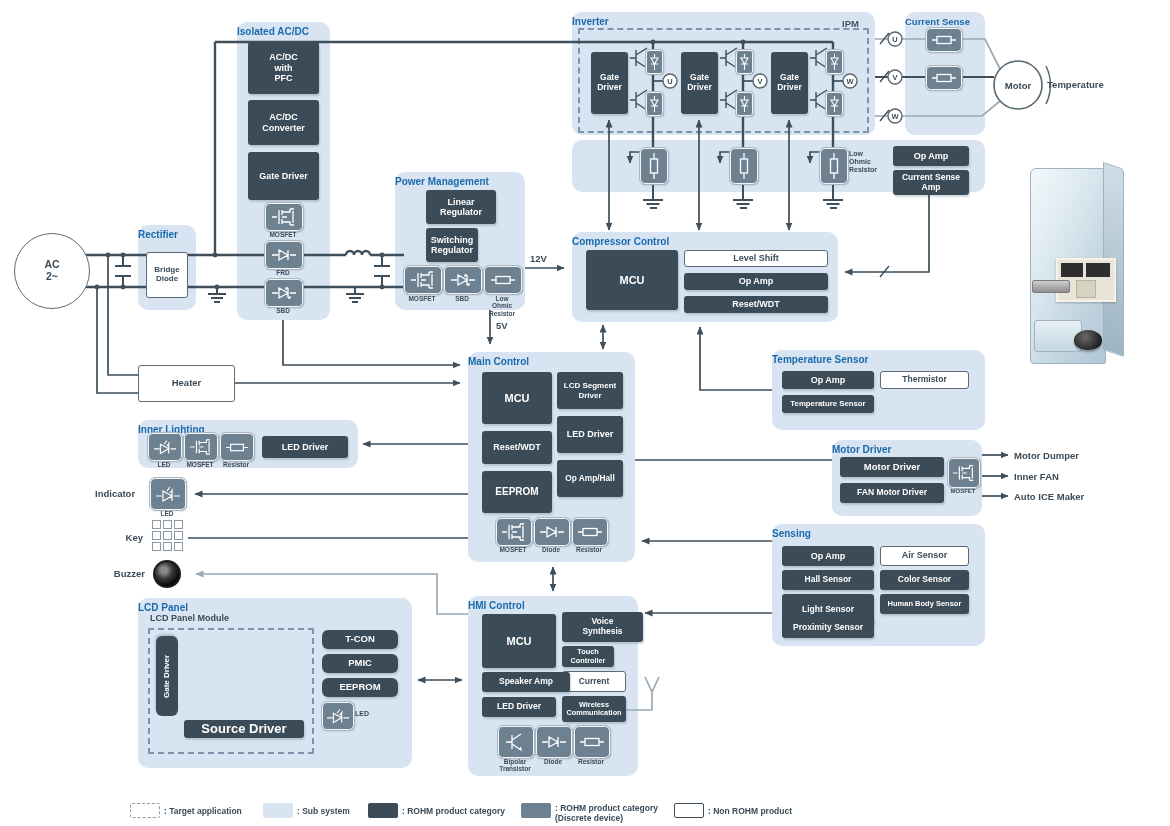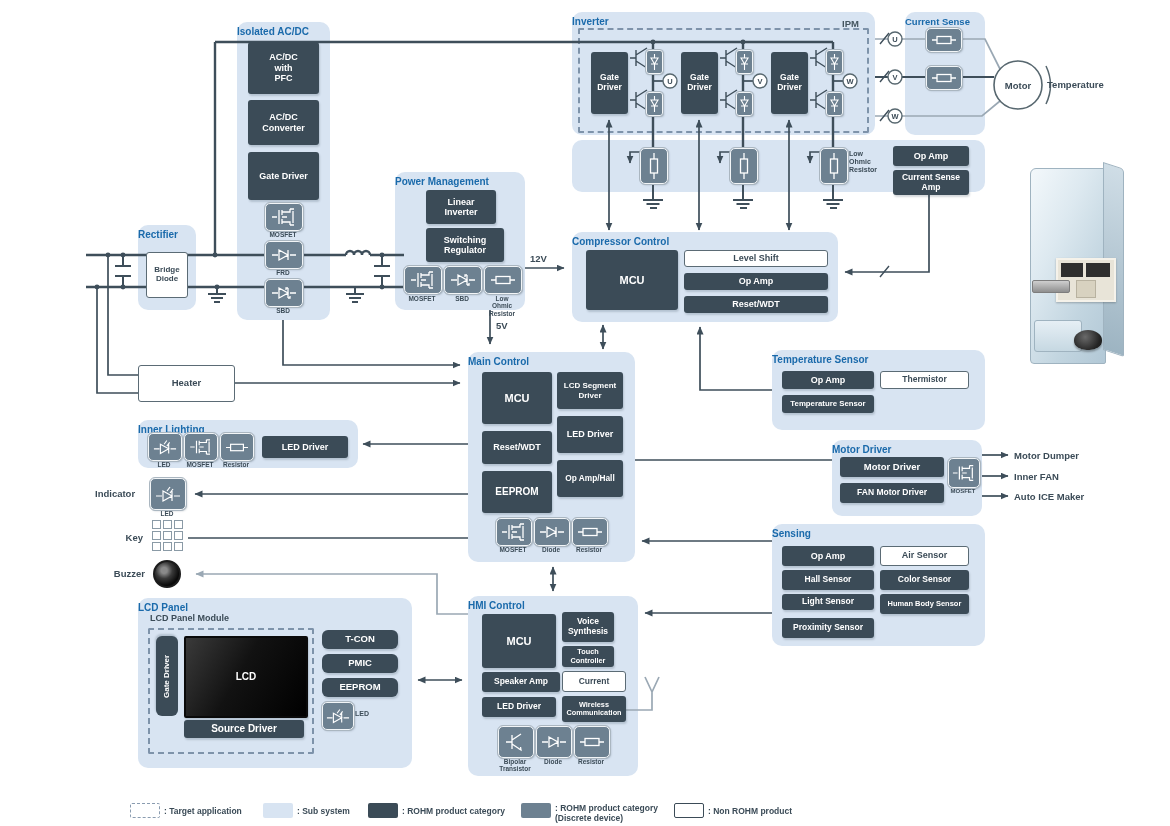--- a/index.html
+++ b/index.html
@@ -163,20 +163,24 @@
     <g stroke="#3e4e5a" stroke-width="1.4" fill="none">
       <path d="M630,58 h6 M636,50 v16 M636,55 l11,-7 M636,61 l11,7"></path>
       <path d="M630,100 h6 M636,92 v16 M636,97 l11,-7 M636,103 l11,7"></path>
       <path d="M720,58 h6 M726,50 v16 M726,55 l11,-7 M726,61 l11,7"></path>
       <path d="M720,100 h6 M726,92 v16 M726,97 l11,-7 M726,103 l11,7"></path>
       <path d="M810,58 h6 M816,50 v16 M816,55 l11,-7 M816,61 l11,7"></path>
       <path d="M810,100 h6 M816,92 v16 M816,103 l11,7 M816,97 l11,-7"></path>
     </g>
   </svg>
 
+  <div class="wt" style="left:14px;top:233px;width:76px;height:76px;border-radius:50%;flex-direction:column;font-size:10.5px;z-index:10">
+    <span>AC</span>
+    <span>2~</span>
+  </div>
   <div class="ptitle" style="left:138px;top:229px;width:58px">Rectifier</div>
   <div class="wt" style="left:146px;top:252px;width:42px;height:46px;font-size:8px">Bridge
 Diode</div>
 
   <div class="ptitle" style="left:237px;top:26px;width:93px">Isolated AC/DC</div>
   <div class="dk" style="left:248px;top:42px;width:71px;height:52px;font-size:9px">AC/DC
 with
 PFC</div>
   <div class="dk" style="left:248px;top:100px;width:71px;height:45px;font-size:9px">AC/DC
 Converter</div>
@@ -195,22 +199,22 @@
   <div class="clabel" style="left:259px;top:269px;width:48px">FRD</div>
   <div class="cicon" style="left:265px;top:279px;width:36px;height:26px">
     <svg width="26" height="14" viewBox="0 0 26 14">
         <path d="M1 7h6M19 7h6M8 2l9 5-9 5zM17 2v10M17 2h-2v2M17 12h2v-2" fill="none" stroke="#fff" stroke-width="1.3"></path>
       </svg>
   </div>
   <div class="clabel" style="left:259px;top:307px;width:48px">SBD</div>
 
   <div class="ptitle" style="left:395px;top:176px;width:130px">Power Management</div>
   <div class="dk" style="left:426px;top:190px;width:70px;height:34px;font-size:9px">Linear
-Inverter</div>
-  <div class="dk" style="left:426px;top:228px;width:78px;height:34px;font-size:9px">Switching
+Regulator</div>
+  <div class="dk" style="left:426px;top:228px;width:52px;height:34px;font-size:9px">Switching
 Regulator</div>
   <div class="cicon" style="left:404px;top:266px;width:36px;height:26px">
     <svg width="26" height="20" viewBox="0 0 26 20">
         <path d="M1 10h5M8 3v14M11 3v5M11 12v5M11 5h8v-3M11 15h8v3M11 10h5M22 4v12M19 2h4M19 18h4" fill="none" stroke="#fff" stroke-width="1.3"></path>
       </svg>
   </div>
   <div class="clabel" style="left:398px;top:295px;width:48px">MOSFET</div>
   <div class="cicon" style="left:444px;top:266px;width:36px;height:26px">
     <svg width="26" height="14" viewBox="0 0 26 14">
         <path d="M1 7h6M19 7h6M8 2l9 5-9 5zM17 2v10M17 2h-2v2M17 12h2v-2" fill="none" stroke="#fff" stroke-width="1.3"></path>
@@ -361,33 +365,33 @@
   <div class="clabel" style="left:942px;top:488px;width:42px;font-size:6px">MOSFET</div>
   <div class="lbl" style="left:1014px;top:450px;width:120px;font-size:9.5px">Motor Dumper</div>
   <div class="lbl" style="left:1014px;top:471px;width:120px;font-size:9.5px">Inner FAN</div>
   <div class="lbl" style="left:1014px;top:491px;width:120px;font-size:9.5px">Auto ICE Maker</div>
 
   <div class="ptitle" style="left:772px;top:528px;width:213px">Sensing</div>
   <div class="dk" style="left:782px;top:546px;width:92px;height:20px;font-size:9px">Op Amp</div>
   <div class="wt" style="left:880px;top:546px;width:89px;height:20px;font-size:9px">Air Sensor</div>
   <div class="dk" style="left:782px;top:570px;width:92px;height:20px;font-size:8.5px">Hall Sensor</div>
   <div class="dk" style="left:880px;top:570px;width:89px;height:20px;font-size:8.5px">Color Sensor</div>
-  <div class="dk" style="left:782px;top:594px;width:92px;height:16px;font-size:8.5px">Light Sensor</div>
+  <div class="dk" style="left:782px;top:594px;width:92px;height:31px;font-size:8.5px">Light Sensor</div>
   <div class="dk" style="left:880px;top:594px;width:89px;height:20px;font-size:7.5px">Human Body Sensor</div>
   <div class="dk" style="left:782px;top:618px;width:92px;height:20px;font-size:8.5px">Proximity Sensor</div>
 
   <div class="ptitle" style="left:468px;top:600px;width:170px">HMI Control</div>
   <div class="dk" style="left:482px;top:614px;width:74px;height:54px;font-size:11px">MCU</div>
-  <div class="dk" style="left:562px;top:612px;width:52px;height:30px;font-size:8.5px">Voice
+  <div class="dk" style="left:562px;top:612px;width:81px;height:30px;font-size:8.5px">Voice
 Synthesis</div>
   <div class="dk" style="left:562px;top:646px;width:52px;height:21px;font-size:7.3px">Touch Controller</div>
   <div class="wt" style="left:562px;top:671px;width:64px;height:21px;font-size:8.5px">Current</div>
   <div class="dk" style="left:562px;top:696px;width:64px;height:26px;font-size:7.3px">Wireless
 Communication</div>
-  <div class="dk" style="left:482px;top:672px;width:78px;height:20px;font-size:8.5px">Speaker Amp</div>
+  <div class="dk" style="left:482px;top:672px;width:88px;height:20px;font-size:8.5px">Speaker Amp</div>
   <div class="dk" style="left:482px;top:697px;width:74px;height:20px;font-size:8.5px">LED Driver</div>
   <div class="cicon" style="left:498px;top:726px;width:34px;height:30px">
     <svg width="22" height="22" viewBox="0 0 22 22">
         <path d="M1 11h6M7 4v14M7 9l9-6M7 13l9 6M13.5 17.5l2.5 1.5-0.5-3" fill="none" stroke="#fff" stroke-width="1.3"></path>
       </svg>
   </div>
   <div class="clabel" style="left:490px;top:758px;width:50px">Bipolar
 Transistor</div>
   <div class="cicon" style="left:536px;top:726px;width:34px;height:30px">
     <svg width="26" height="14" viewBox="0 0 26 14">
@@ -400,22 +404,21 @@
         <path d="M1 6h5M20 6h5" stroke="#fff" stroke-width="1.3"></path>
         <rect x="6" y="2.5" width="14" height="7" fill="none" stroke="#fff" stroke-width="1.3"></rect>
       </svg>
   </div>
   <div class="clabel" style="left:568px;top:758px;width:46px">Resistor</div>
 
   <div class="ptitle" style="left:138px;top:602px;width:274px">LCD Panel</div>
   <div class="lbl" style="left:150px;top:613px;width:130px;font-size:9px">LCD Panel Module</div>
   <div class="dashbox" style="left:148px;top:628px;width:162px;height:122px"></div>
   <div class="dk vtext" style="left:156px;top:636px;width:22px;height:80px;font-size:8px;border-radius:6px">Gate Driver</div>
-  <div class="dk" style="left:184px;top:636px;width:120px;height:78px;font-size:10px;background:linear-gradient(120deg,#3a3a3a 0%,#121212 45%,#000 100%);border:2px solid #0a0a0a;border-radius:2px">LCD</div>
-  <div class="dk" style="left:184px;top:720px;width:120px;height:18px;font-size:10px">Source Driver</div>
+  <div class="dk" style="left:184px;top:720px;width:120px;height:18px;font-size:13px">Source Driver</div>
   <div class="dk" style="left:322px;top:630px;width:76px;height:19px;font-size:9.5px;border-radius:6px">T-CON</div>
   <div class="dk" style="left:322px;top:654px;width:76px;height:19px;font-size:9.5px;border-radius:6px">PMIC</div>
   <div class="dk" style="left:322px;top:678px;width:76px;height:19px;font-size:9.5px;border-radius:6px">EEPROM</div>
   <div class="cicon" style="left:322px;top:702px;width:30px;height:26px">
     <svg width="24" height="18" viewBox="0 0 26 18">
         <path d="M1 11h6M19 11h6M8 6l9 5-9 5zM17 6v10M12 6l3-4M15 8l3-4" fill="none" stroke="#fff" stroke-width="1.2"></path>
       </svg>
   </div>
   <div class="lbl" style="left:355px;top:710px;width:24px;font-size:7px">LED</div>
 

